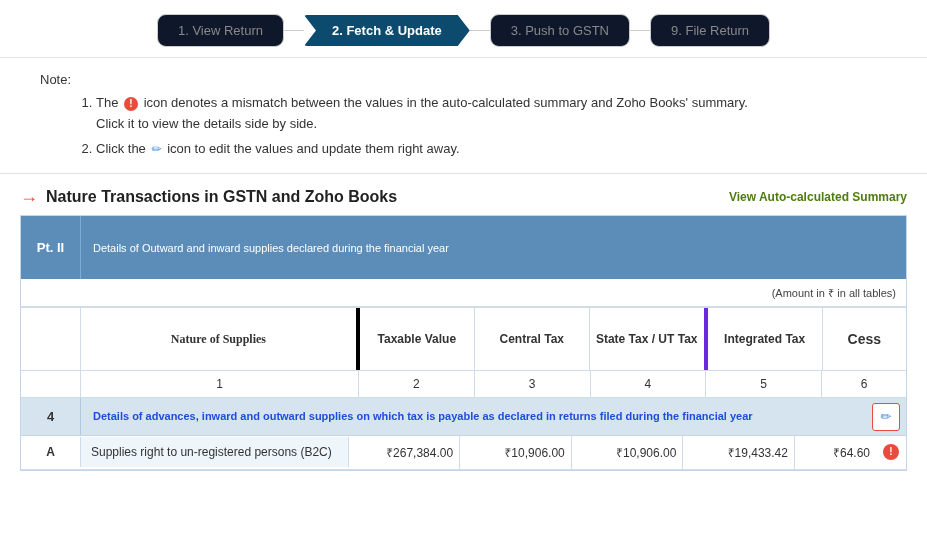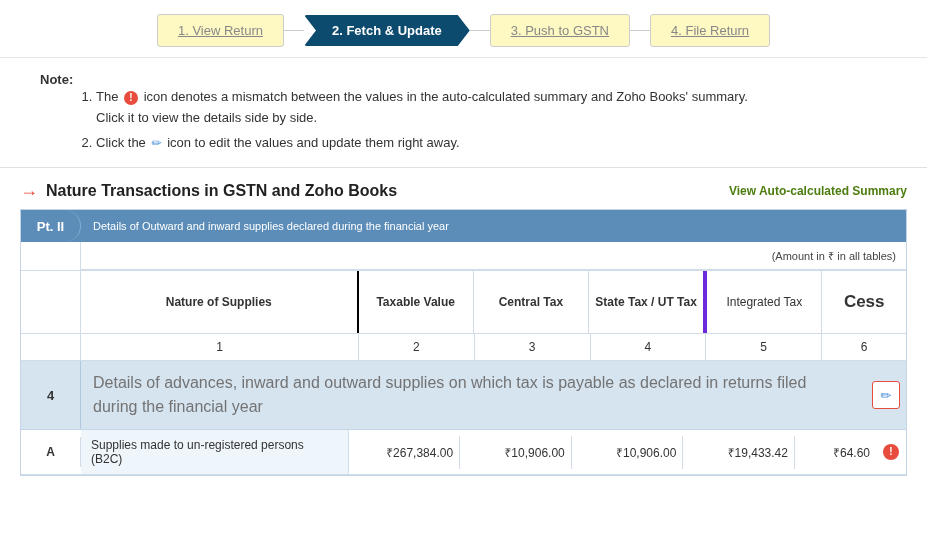--- a/index.html
+++ b/index.html
@@ -3,65 +3,65 @@
   <meta charset="utf-8">
   <style>
     * { box-sizing: border-box; margin: 0; padding: 0; }
     body { font-family: Arial, sans-serif; font-size: 13px; background: #fff; color: #333; width: 927px; min-height: 537px; overflow: hidden; }
 
     
     .stepper { display: flex; align-items: center; justify-content: center; padding: 14px 0 10px; background: #fff; border-bottom: 1px solid #e5e5e5; }
     .step { display: flex; align-items: center; position: relative; }
     .step-label { padding: 8px 20px; font-size: 13px; color: #666; background: #f0f0f0; border: 1px solid #ccc; border-radius: 3px; white-space: nowrap; }
     .step.active .step-label { background: #0c4a6e; color: #fff; border-color: #4a90d9; clip-path: polygon(0 0, calc(100% - 12px) 0, 100% 50%, calc(100% - 12px) 100%, 0 100%, 12px 50%); padding-left: 28px; padding-right: 28px; border: none; font-weight: bold; }
-    .step.inactive .step-label { color: #888; background: #fef9c3; border-radius: 3px; text-decoration: underline; }
+    .step.inactive .step-label { color: #888; background: #0f172a; border-radius: 9px; }
     .step-connector { width: 20px; height: 1px; background: #ccc; }
 
     
     .notes { padding: 14px 20px 10px 40px; border-bottom: 1px solid #e0e0e0; }
-    .notes .note-title { font-weight: bold; }
+    .notes .note-title { font-weight: normal; margin-bottom: 6px; }
     .notes ol { padding-left: 10px; }
     .notes ol li { margin-bottom: 4px; line-height: 1.6; margin-left: 46px; }
     .icon-error { display: inline-block; width: 14px; height: 14px; background: #e74c3c; border-radius: 50%; color: white; font-size: 10px; text-align: center; line-height: 14px; font-weight: bold; margin: 0 2px; }
     .icon-edit { display: inline-block; color: #4a90d9; font-size: 12px; margin: 0 2px; }
 
     
     .section-header { display: flex; align-items: center; justify-content: space-between; padding: 12px 20px 8px 20px; }
     .section-title { font-size: 16px; font-weight: bold; color: #222; display: flex; align-items: center; gap: 8px; }
     .arrow-icon { color: #e74c3c; font-size: 18px; }
     .view-summary-link { color: #4d7c0f; font-size: 12px; cursor: pointer; text-decoration: none; font-weight: bold; }
 
     
     .table-wrapper { margin: 0 20px; border: 1px solid #c5d5e8; }
     .table-header-row { background: #5b8db8; color: white; display: flex; align-items: stretch; }
-    .table-header-row .pt-cell { background: #5b8db8; color: white; font-weight: bold; padding: 8px 8px; min-width: 60px; display: flex; align-items: center; justify-content: center; border-right: 1px solid #7aafd4; font-size: 13px; border-radius: 16px; }
+    .table-header-row .pt-cell { background: #5b8db8; color: white; font-weight: bold; padding: 24px 8px; min-width: 60px; display: flex; align-items: center; justify-content: center; border-right: 1px solid #7aafd4; font-size: 13px; }
     .table-header-row .desc-cell { flex: 1; padding: 10px 12px; font-size: 11px; display: flex; align-items: center; font-weight: normal; }
 
-    .amount-note-row { display: flex; border-bottom: 1px solid #d0dce8; }
+    .amount-note-row { display: flex; border-bottom: 1px solid #d0dce8; flex-direction: column; }
     .amount-note-row .empty-cell { min-width: 60px; border-right: 1px solid #d0dce8; }
     .amount-note-row .note-cell { flex: 1; text-align: right; padding: 6px 10px; font-size: 11px; color: #444; border-bottom: 1px solid #d0dce8; }
 
     .col-headers-row { display: flex; border-bottom: 1px solid #d0dce8; background: #fff; }
     .col-headers-row .pt-cell { min-width: 60px; border-right: 1px solid #d0dce8; }
-    .col-headers-row .nature-cell { flex: 2.5; padding: 12px 10px; text-align: center; font-weight: bold; font-size: 12px; border-right: 2px solid #000000; display: flex; align-items: center; justify-content: center; }
+    .col-headers-row .nature-cell { flex: 2.5; padding: 12px 10px; text-align: center; font-weight: bold; font-size: 12px; border-right: 4px solid #000000; display: flex; align-items: center; justify-content: center; font-family: Liberation Serif, serif; }
     .col-headers-row .taxable-cell { flex: 1; padding: 24px 6px; text-align: center; font-weight: bold; font-size: 12px; border-right: 1px solid #d0dce8; display: flex; align-items: center; justify-content: center; }
     .col-headers-row .central-cell { flex: 1; padding: 8px 6px; text-align: center; font-weight: bold; font-size: 12px; border-right: 1px solid #d0dce8; display: flex; align-items: center; justify-content: center; }
     .col-headers-row .state-cell { flex: 1; padding: 11px 6px; text-align: center; font-weight: bold; font-size: 12px; border-right: 4px solid #6d28d9; display: flex; align-items: center; justify-content: center; }
-    .col-headers-row .integrated-cell { flex: 1; padding: 8px 6px; font-weight: normal; font-size: 12px; border-right: 1px solid #d0dce8; display: flex; align-items: center; justify-content: center; }
-    .col-headers-row .cess-cell { flex: 0.7; padding: 8px 6px; text-align: center; font-weight: bold; font-size: 17px; display: flex; align-items: center; justify-content: center; }
+    .col-headers-row .integrated-cell { flex: 1; padding: 8px 6px; font-weight: bold; font-size: 12px; border-right: 1px solid #d0dce8; display: flex; align-items: center; justify-content: center; }
+    .col-headers-row .cess-cell { flex: 0.7; padding: 8px 6px; text-align: center; font-weight: bold; font-size: 14px; display: flex; align-items: center; justify-content: center; }
 
     .number-row { display: flex; border-bottom: 1px solid #d0dce8; background: #fff; }
     .number-row .pt-cell { min-width: 60px; border-right: 1px solid #d0dce8; }
     .number-row .n-cell { flex: 2.5; padding: 6px 10px; text-align: center; font-size: 12px; border-right: 1px solid #d0dce8; }
     .number-row .v-cell { flex: 1; padding: 6px 6px; text-align: center; font-size: 12px; border-right: 1px solid #d0dce8; }
     .number-row .cess-n-cell { flex: 0.7; padding: 6px 6px; text-align: center; font-size: 12px; }
 
     .section-row { display: flex; align-items: stretch; background: #d6e4f0; border-bottom: 1px solid #c5d5e8; }
     .section-row .pt-cell { min-width: 60px; border-right: 1px solid #b0c8de; display: flex; align-items: center; justify-content: center; font-weight: bold; color: #333; font-size: 13px; padding: 10px 0; }
-    .section-row .desc-text { flex: 1; padding: 10px 12px; font-size: 16px; color: #737373; line-height: 1.5; }
+    .section-row .desc-text { flex: 1; padding: 10px 12px; font-size: 11px; color: #1d4ed8; line-height: 1.5; font-weight: bold; }
     .section-row .edit-btn-cell { min-width: 40px; display: flex; align-items: center; justify-content: center; }
     .edit-btn { border: 1px solid #e74c3c; border-radius: 3px; width: 28px; height: 28px; display: flex; align-items: center; justify-content: center; color: #4a90d9; cursor: pointer; background: white; font-size: 13px; }
 
     .data-row { display: flex; align-items: center; border-bottom: 1px solid #d0dce8; background: #fff; }
     .data-row .pt-cell { min-width: 60px; border-right: 1px solid #d0dce8; text-align: center; padding: 8px 0; font-size: 12px; font-weight: bold; }
     .data-row .nature-cell { flex: 2.5; padding: 8px 10px; font-size: 12px; border-right: 1px solid #d0dce8; background: #eef5fb; }
     .data-row .val-cell { flex: 1; padding: 8px 6px; text-align: right; font-size: 12px; border-right: 1px solid #d0dce8; }
     .data-row .cess-val-cell { flex: 0.7; padding: 8px 6px; text-align: right; font-size: 12px; }
     .data-row .action-cell { min-width: 30px; display: flex; align-items: center; justify-content: center; padding: 0 4px; }
     .error-icon { display: inline-block; width: 16px; height: 16px; background: #e74c3c; border-radius: 50%; color: white; font-size: 10px; text-align: center; line-height: 16px; font-weight: bold; cursor: pointer; }
@@ -76,21 +76,21 @@
   <div class="step-connector"></div>
   <div class="step active">
     <div class="step-label">2. Fetch &amp; Update</div>
   </div>
   <div class="step-connector"></div>
   <div class="step inactive">
     <div class="step-label">3. Push to GSTN</div>
   </div>
   <div class="step-connector"></div>
   <div class="step inactive">
-    <div class="step-label">4. File Return</div>
+    <div class="step-label">9. File Return</div>
   </div>
 </div>
 
 <div class="notes">
   <div class="note-title">Note:</div>
   <ol>
     <li>The <span class="icon-error">!</span> icon denotes a mismatch between the values in the auto-calculated summary and Zoho Books' summary.<br>Click it to view the details side by side.</li>
     <li>Click the <span class="icon-edit">✏</span> icon to edit the values and update them right away.</li>
   </ol>
 </div>
@@ -138,21 +138,21 @@
   <div class="section-row">
     <div class="pt-cell">4</div>
     <div class="desc-text">Details of advances, inward and outward supplies on which tax is payable as declared in returns filed during the financial year</div>
     <div class="edit-btn-cell">
       <div class="edit-btn">✏</div>
     </div>
   </div>
 
   <div class="data-row">
     <div class="pt-cell">A</div>
-    <div class="nature-cell">Supplies made to un-registered persons (B2C)</div>
+    <div class="nature-cell">Supplies right to un-registered persons (B2C)</div>
     <div class="val-cell">₹267,384.00</div>
     <div class="val-cell">₹10,906.00</div>
     <div class="val-cell">₹10,906.00</div>
     <div class="val-cell">₹19,433.42</div>
     <div class="cess-val-cell">₹64.60</div>
     <div class="action-cell">
       <span class="error-icon">!</span>
     </div>
   </div>
 

